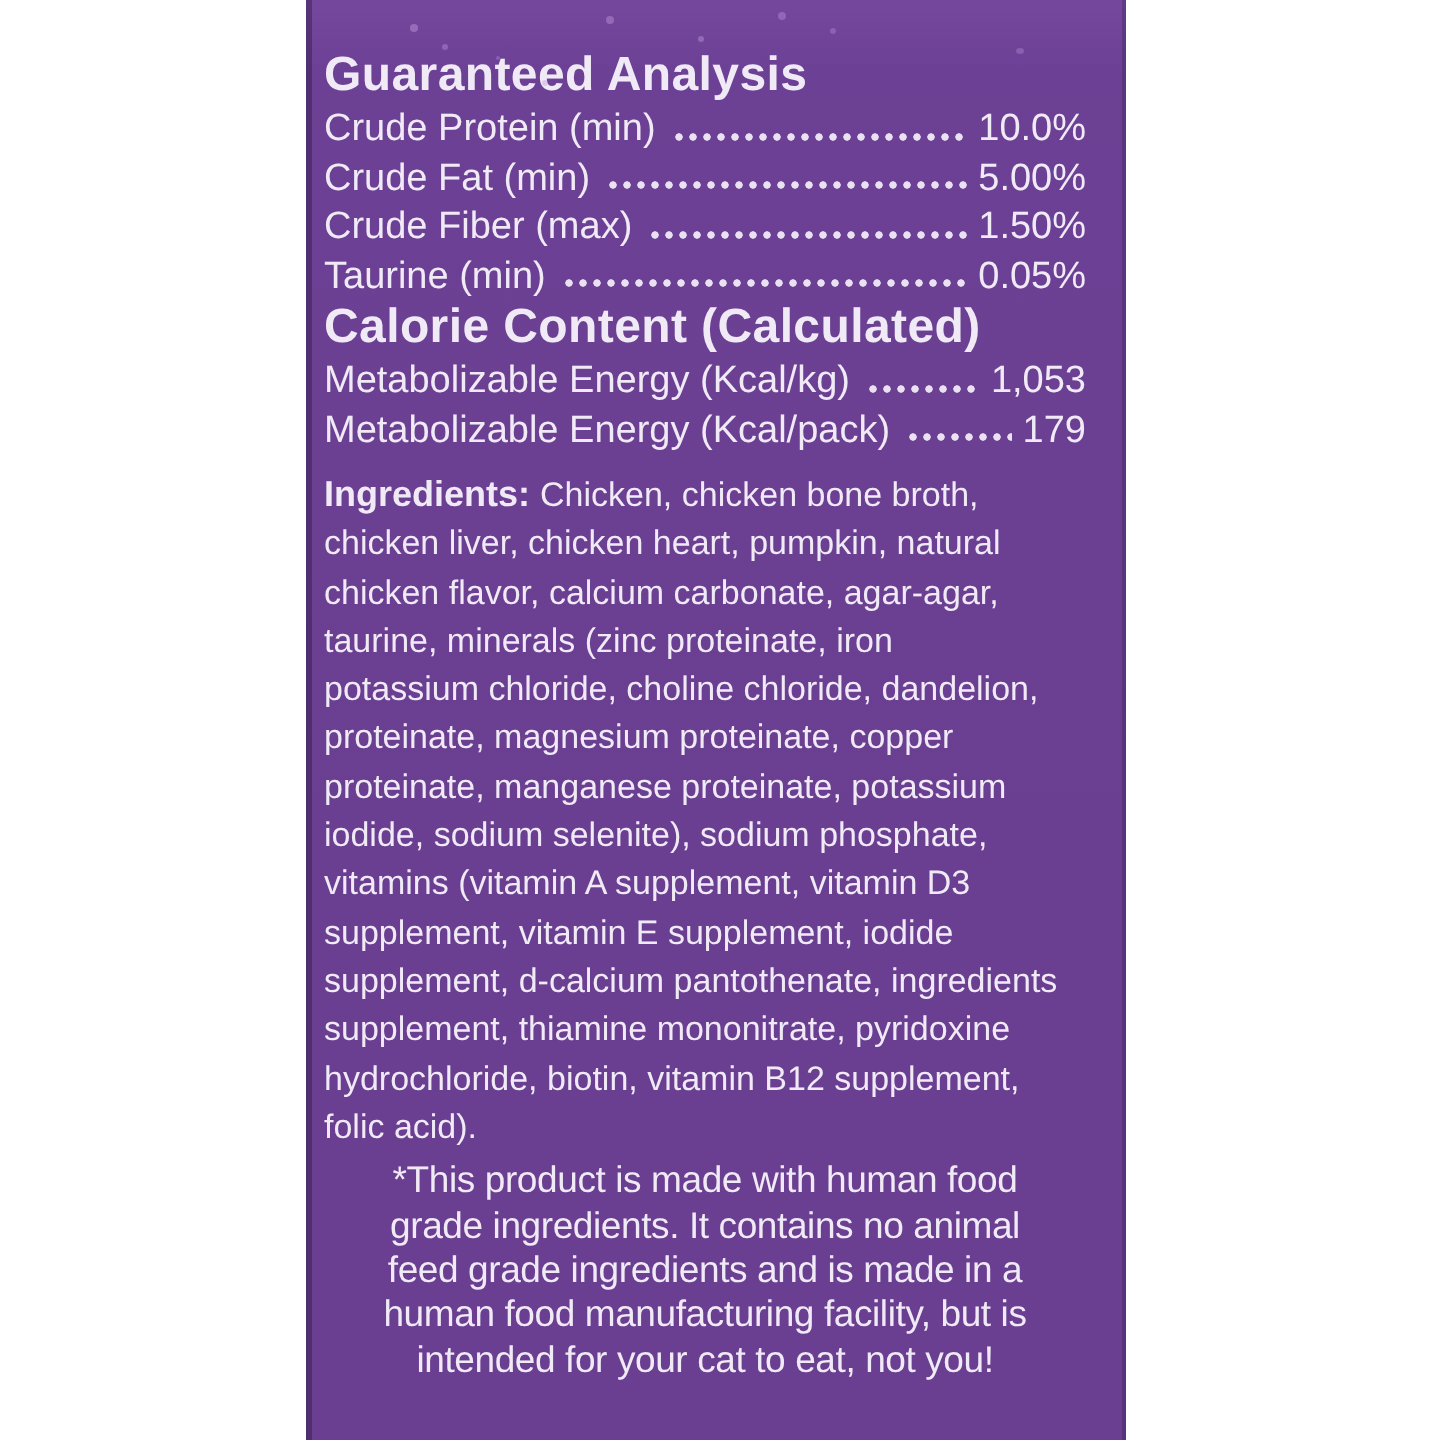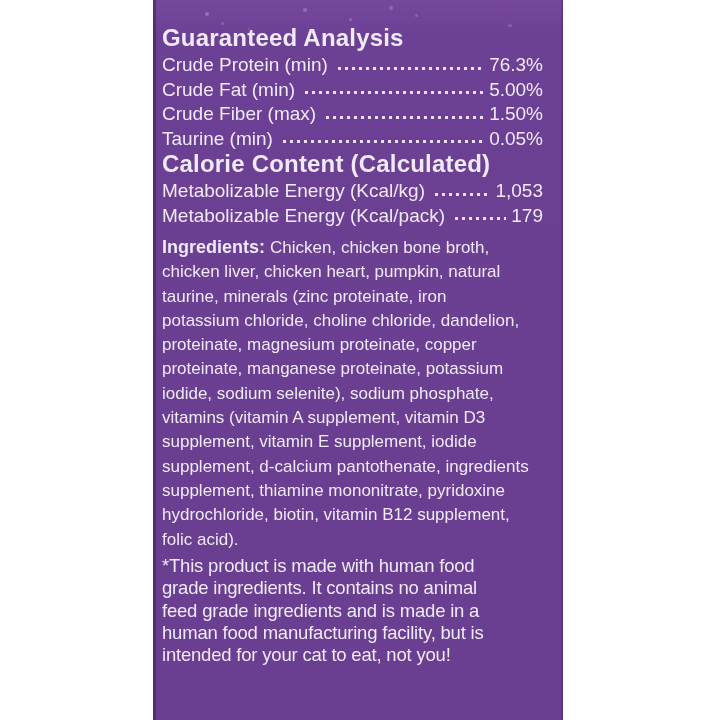--- a/index.html
+++ b/index.html
@@ -44,21 +44,21 @@
     margin: 7px 0 0 0;
     font-size: 17px; line-height: 24.3px;
   }
   .ingredients .line { display: block; white-space: nowrap; }
   .ing-label { font-weight: bold; font-size: 18px; margin-right: 5px; }
   .disclaimer {
     margin: 3px 0 0 0;
     font-size: 18.5px; line-height: 22.4px;
     letter-spacing: -0.2px;
   }
-  .disclaimer .line { display: block; white-space: nowrap; }
+  .disclaimer .line { display: block; white-space: nowrap; text-align: center; }
 </style>
 </head>
 <body>
 
 <div class="panel">
 
   <div class="speckle" style="left:52px;top:12px;width:4px;height:4px;opacity:.55"></div>
   <div class="speckle" style="left:68px;top:22px;width:3px;height:3px;opacity:.45"></div>
   <div class="speckle" style="left:150px;top:8px;width:4px;height:4px;opacity:.5"></div>
   <div class="speckle" style="left:196px;top:18px;width:3px;height:3px;opacity:.5"></div>
@@ -68,21 +68,21 @@
   <div class="speckle" style="left:118px;top:40px;width:3px;height:3px;opacity:.35"></div>
   <div class="speckle" style="left:95px;top:28px;width:2px;height:2px;opacity:.4"></div>
 
   <div class="content">
 
     <div class="heading">Guaranteed Analysis</div>
 
     <div class="row">
       <span>Crude Protein (min)</span>
       <span class="leader"></span>
-      <span>76.3%</span>
+      <span>10.0%</span>
     </div>
     <div class="row">
       <span>Crude Fat (min)</span>
       <span class="leader"></span>
       <span>5.00%</span>
     </div>
     <div class="row">
       <span>Crude Fiber (max)</span>
       <span class="leader"></span>
       <span>1.50%</span>
@@ -102,20 +102,21 @@
     </div>
     <div class="row">
       <span>Metabolizable Energy (Kcal/pack)</span>
       <span class="leader"></span>
       <span>179</span>
     </div>
 
     <div class="ingredients">
       <span class="line"><b class="ing-label">Ingredients:</b><span>Chicken, chicken bone broth,</span></span>
       <span class="line">chicken liver, chicken heart, pumpkin, natural</span>
+      <span class="line">chicken flavor, calcium carbonate, agar-agar,</span>
       <span class="line">taurine, minerals (zinc proteinate, iron</span>
       <span class="line">potassium chloride, choline chloride, dandelion,</span>
       <span class="line">proteinate, magnesium proteinate, copper</span>
       <span class="line">proteinate, manganese proteinate, potassium</span>
       <span class="line">iodide, sodium selenite), sodium phosphate,</span>
       <span class="line">vitamins (vitamin A supplement, vitamin D3</span>
       <span class="line">supplement, vitamin E supplement, iodide</span>
       <span class="line">supplement, d-calcium pantothenate, ingredients</span>
       <span class="line">supplement, thiamine mononitrate, pyridoxine</span>
       <span class="line">hydrochloride, biotin, vitamin B12 supplement,</span>

